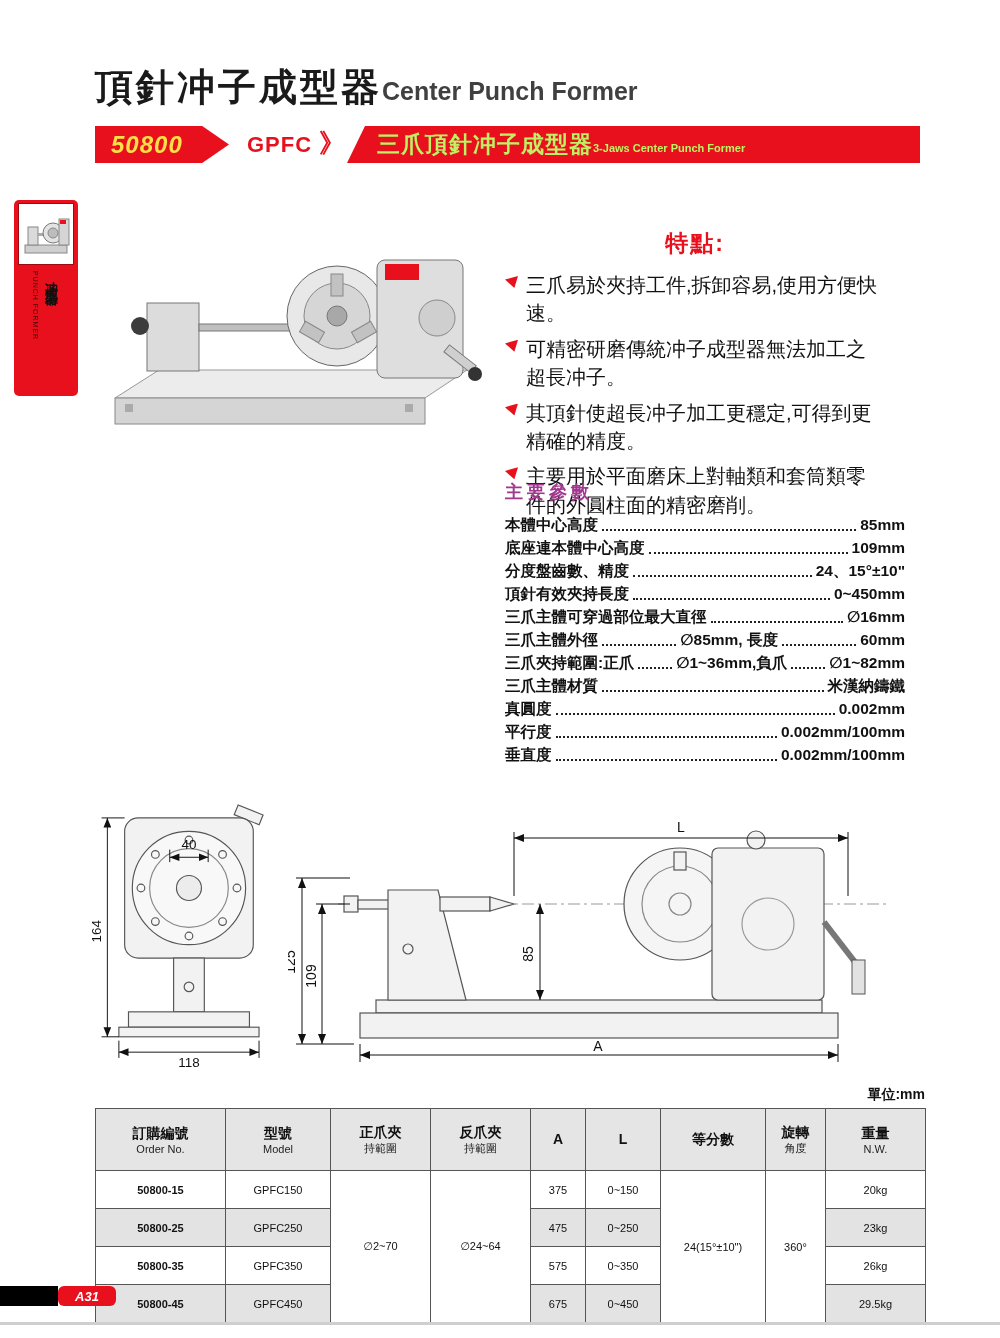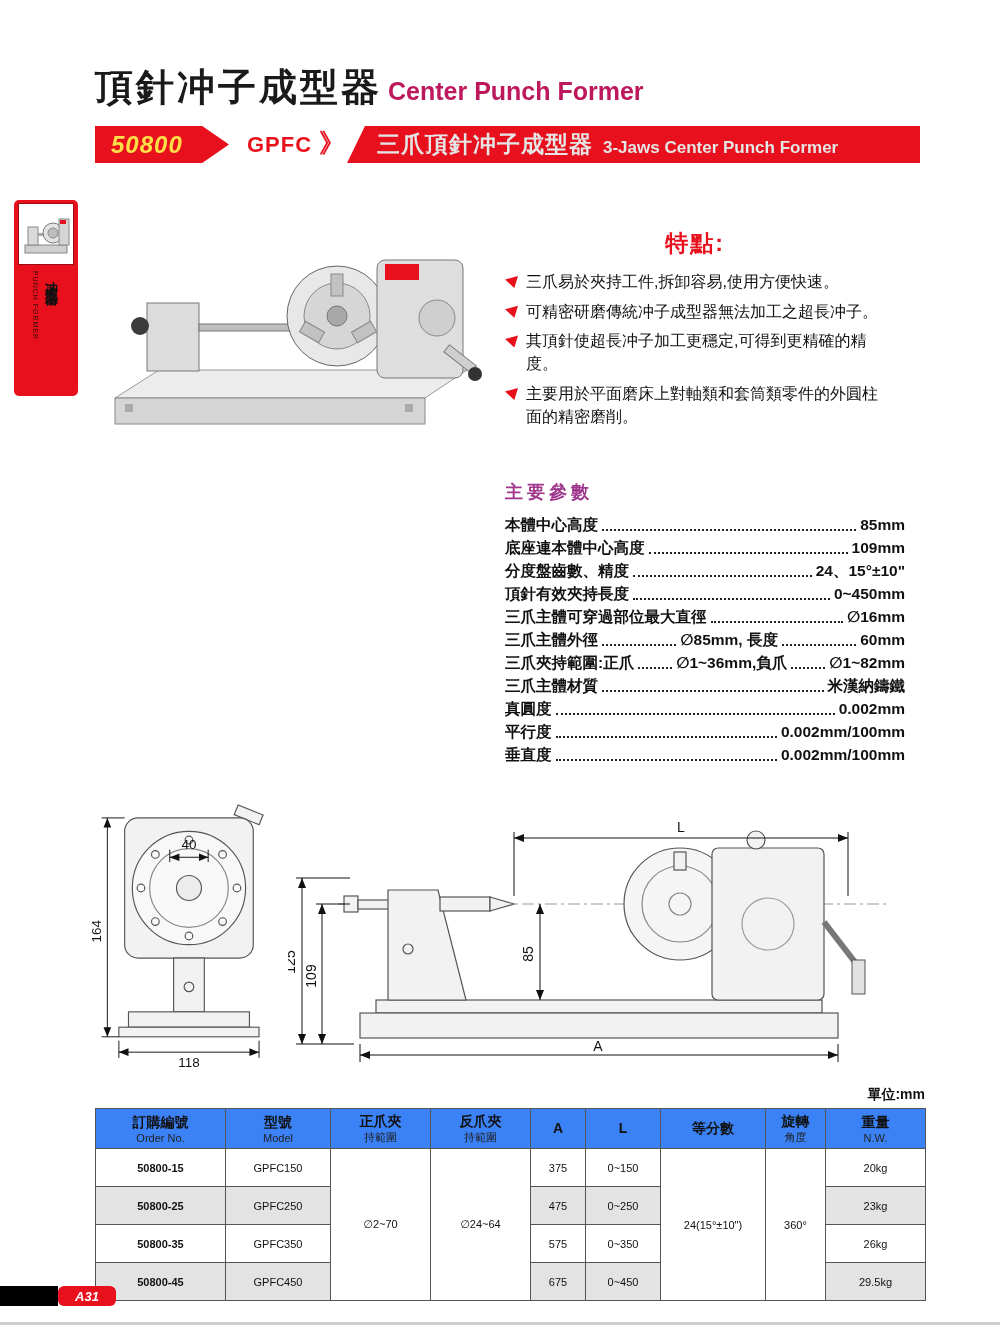--- a/index.html
+++ b/index.html
@@ -3,75 +3,75 @@
 <meta charset="utf-8">
 <style>
   * { margin:0; padding:0; box-sizing:border-box; }
   html,body { width:1000px; height:1338px; overflow:hidden; background:#fff; }
   body { font-family:"Liberation Sans","DejaVu Sans",sans-serif; color:#111; }
   .page { position:relative; width:1000px; height:1338px; background:#fff; }
 
   
   .title { position:absolute; left:95px; top:62px; white-space:nowrap; }
   .title-zh { font-size:38px; font-weight:bold; letter-spacing:3px; color:#1a1a1a; }
-  .title-en { font-size:25px; font-weight:bold; color:#be185d; margin-left:6px; }
+  .title-en { font-size:25px; font-weight:bold; color:#404040; margin-left:0; }
 
   .banner { position:absolute; left:95px; top:126px; width:825px; height:37px; }
   .order-shape { position:absolute; left:0; top:0; width:134px; height:37px; background:#e8101c;
     clip-path:polygon(0 0,80% 0,100% 50%,80% 100%,0 100%);
     color:#fde047; font-weight:bold; font-style:italic; font-size:24px; letter-spacing:1px;
     display:flex; align-items:center; padding-left:16px; }
   .gpfc { position:absolute; left:152px; top:0; height:37px; line-height:37px;
     color:#e8101c; font-weight:bold; font-size:22px; letter-spacing:1px; }
   .chevrons { position:absolute; left:224px; top:0; height:37px; line-height:34px;
     color:#e8101c; font-weight:bold; font-size:26px; }
   .banner-bar { position:absolute; left:252px; right:0; top:0; bottom:0; background:#e8101c;
     clip-path:polygon(18px 0,100% 0,100% 100%,0 100%);
-    display:flex; align-items:center; gap:10px; color:#e5e5e5; padding-left:30px; }
+    display:flex; align-items:center; gap:0; color:#bef264; padding-left:30px; }
   .banner-zh { font-size:23px; font-weight:bold; letter-spacing:1px; }
-  .banner-en { font-size:17px; font-weight:bold; margin-top:6px; }
+  .banner-en { font-size:11px; font-weight:bold; margin-top:6px; }
 
   
   .side-tab { position:absolute; left:14px; top:200px; width:64px; height:196px;
     background:#e8101c; border-radius:5px; padding:3px; }
   .side-thumb { width:56px; height:62px; background:#fff; border:1px solid #9c0b12;
     display:flex; align-items:center; justify-content:center; margin:0 auto; }
   .side-text-wrap { display:flex; justify-content:center; gap:3px; margin-top:6px; height:118px; }
   .side-zh { writing-mode:vertical-rl; text-orientation:upright; font-size:13px; font-weight:bold;
     color:#111; letter-spacing:3px; }
   .side-en { writing-mode:vertical-rl; font-size:7px; color:#3a0d0d; letter-spacing:1px; }
 
   
   .photo { position:absolute; left:85px; top:198px; }
 
   
   .features { position:absolute; left:505px; top:228px; width:380px; }
   .features-heading { color:#e8101c; font-size:23px; font-weight:bold; margin-bottom:12px; letter-spacing:2px;text-align:center; }
-  .feat { display:flex; gap:8px; margin-bottom:7px; font-size:16px; line-height:1.42; color:#111; }
+  .feat { display:flex; gap:8px; margin-bottom:7px; font-size:20px; line-height:1.42; color:#111; }
   .feat-bullet { flex:0 0 13px; width:13px; height:12px; background:#e8101c; margin-top:5px;
     clip-path:polygon(100% 0,0 30%,72% 100%); }
 
   
   .params { position:absolute; left:505px; top:480px; width:400px; }
   .params-heading { color:#a0388e; font-size:18px; font-weight:bold; margin-bottom:9px; letter-spacing:4px; }
   .param-row { display:flex; align-items:flex-end; font-size:15.5px; line-height:23px; white-space:nowrap; }
   .dots { flex:1 1 10px; min-width:10px; border-bottom:2px dotted #222; margin:0 4px 5px; }
   .param-label, .param-value { flex:0 0 auto;font-weight:bold; }
 
   
   .draw-front { position:absolute; left:92px; top:804px; }
   .draw-side  { position:absolute; left:288px; top:804px; }
   svg text { font-family:"Liberation Sans","DejaVu Sans",sans-serif; font-size:14px; fill:#111; }
 
   
   .unit-note { position:absolute; right:75px; top:1086px; font-size:14px; font-weight:bold; }
   .spec-table { position:absolute; left:95px; top:1108px; width:830px;
     border-collapse:collapse; table-layout:fixed; }
   .spec-table th, .spec-table td { border:1px solid #555; text-align:center; padding:0; }
-  .spec-table thead th { background:#3b82f6; height:40px;text-align:center; }
+  .spec-table thead th { background:#e5e5e5; height:62px;text-align:center; }
   .th-zh { font-weight:bold; font-size:14px; line-height:1.3; }
   .th-en { font-weight:normal; font-size:11px; color:#222; }
   .spec-table tbody td { height:38px; font-size:11px; background:#fff; }
   .spec-table tbody tr.stripe td { background:#e3e3e3; }
   .spec-table tbody td.merged { background:#fff; }
   .spec-table tbody td.bold { font-weight:bold; }
 
   
   .footer-black { position:absolute; left:0; top:1286px; width:58px; height:20px; background:#000; }
   .footer-code { position:absolute; left:58px; top:1286px; width:58px; height:20px; background:#e8101c;

